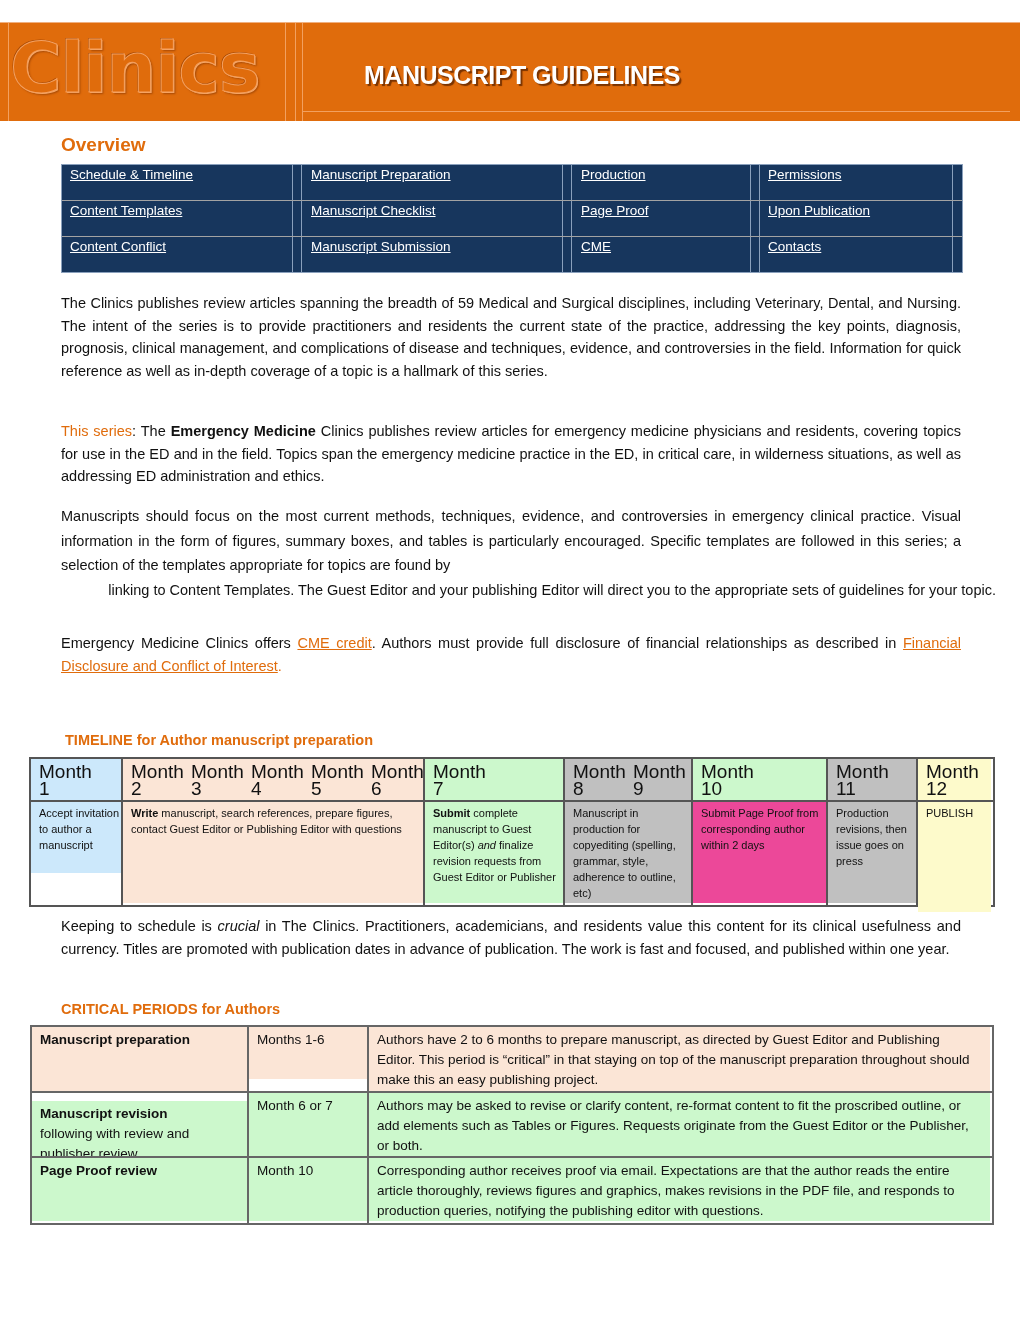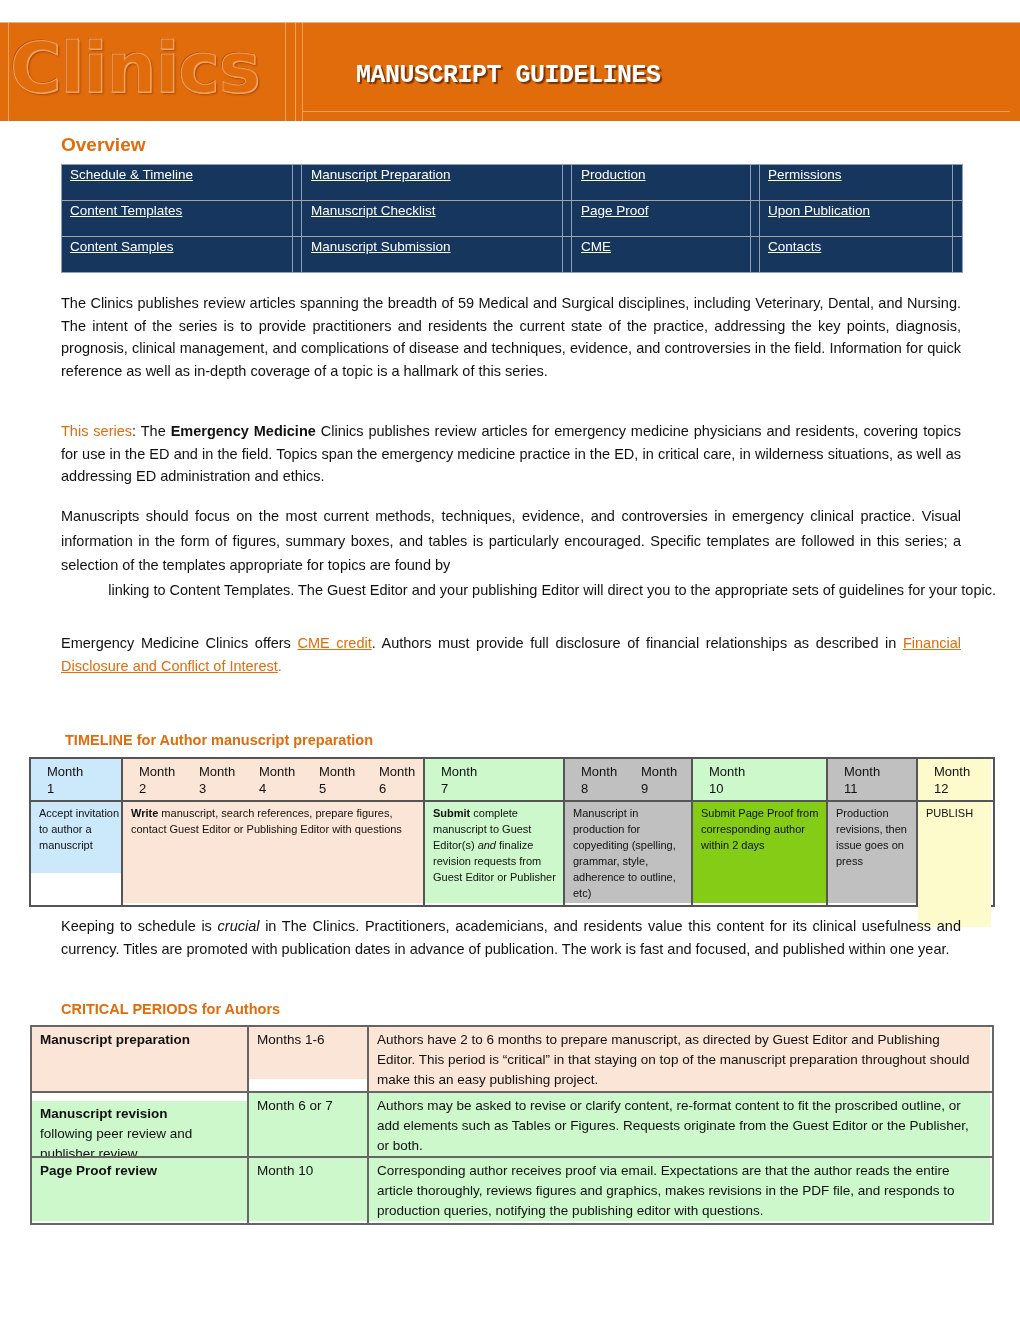--- a/index.html
+++ b/index.html
@@ -2,34 +2,34 @@
 <html><head>
 <meta charset="utf-8">
 <style>
   html,body{margin:0;padding:0;background:#ffffff;}
   body{width:1020px;height:1320px;position:relative;overflow:hidden;font-family:"Liberation Sans",sans-serif;color:#111;}
   .header{position:absolute;left:0;top:22px;width:1020px;height:98px;background:#e06c0c;border-top:1px solid #f0b080;}
   .header .vline{position:absolute;top:0;height:98px;width:1px;background:#f2a060;}
   .header .hline{position:absolute;left:303px;right:10px;top:88px;height:1px;background:#f2a060;}
   .logo{position:absolute;left:10px;top:4px;font-family:"DejaVu Sans",sans-serif;font-weight:bold;font-size:70px;letter-spacing:-1px;color:#e06c0c;
         text-shadow:1px 1px 0 #f6a868,-1px -1px 0 #a84a05,2px 2px 2px #a84a05;-webkit-text-stroke:1px #f4a060;}
-  .title{position:absolute;left:356px;top:38px;font-family:Liberation Mono, monospace;font-weight:bold;font-size:25px;color:#fff;letter-spacing:-0.5px;
+  .title{position:absolute;left:364px;top:38px;font-family:Liberation Sans, sans-serif;font-weight:bold;font-size:25px;color:#fff;letter-spacing:-0.5px;
          text-shadow:2px 2px 1px #7a3300;}
   h2.section{position:absolute;margin:0;color:#e06c0c;font-weight:bold;font-size:19px;}
   .nav{position:absolute;left:61px;top:164px;width:900px;height:107px;background:#17365d;border:1px solid #8aa0bc;}
   .nav .row{position:absolute;left:0;width:900px;height:35px;border-bottom:1px solid #a3a3a3;}
   .nav .cell{position:absolute;top:0;height:35px;}
   .nav a{color:#fff;font-size:13.5px;text-decoration:underline;position:absolute;top:2px;left:8px;white-space:nowrap;}
   .nav .sep{position:absolute;top:0;height:107px;width:8px;border-left:1px solid #8aa0bc;border-right:1px solid #8aa0bc;}
   p.body{position:absolute;margin:0;font-size:14.5px;line-height:22.5px;text-align:justify;width:900px;left:61px;color:#111;}
   .or{color:#e06c0c;}
   a.olink{color:#e06c0c;text-decoration:underline;}
   .timeline{position:absolute;left:29px;top:757px;width:962px;height:146px;border:2px solid #555;background:#fff;}
   .tcell{position:absolute;box-sizing:border-box;font-size:11px;line-height:16px;padding:3px 0 0 8px;color:#111;}
-  .thead{font-size:13px;line-height:17px;padding:4px 0 0 16px;}
+  .thead{font-size:19px;line-height:17px;padding:4px 0 0 8px;}
   .tborder{position:absolute;background:#555;}
   .crit{position:absolute;left:30px;top:1025px;width:960px;height:196px;border:2px solid #666;}
   .ccell{position:absolute;box-sizing:border-box;font-size:13.5px;line-height:20px;padding:3px 0 0 8px;color:#111;}
   .cb{position:absolute;background:#666;}
 </style>
 </head>
 <body>
 
 <div class="header">
   <div class="vline" style="left:285px"></div>
@@ -72,21 +72,21 @@
       </div>
     <div class="cell" style="left:511px">
         <a>Page Proof</a>
       </div>
     <div class="cell" style="left:698px">
         <a>Upon Publication</a>
       </div>
   </div>
   <div class="row" style="top:72px;border-bottom:none">
     <div class="cell" style="left:0">
-        <a>Content Samples</a>
+        <a>Content Conflict</a>
       </div>
     <div class="cell" style="left:241px">
         <a>Manuscript Submission</a>
       </div>
     <div class="cell" style="left:511px">
         <a>CME</a>
       </div>
     <div class="cell" style="left:698px">
         <a>Contacts</a>
       </div>
@@ -117,44 +117,44 @@
   <div class="tcell thead" style="left:534px;top:0;width:60px;height:41px;background:#c0c0c0"><span>Month</span><br><span>8</span></div>
   <div class="tcell thead" style="left:594px;top:0;width:66px;height:41px;background:#c0c0c0"><span>Month</span><br><span>9</span></div>
   <div class="tcell thead" style="left:662px;top:0;width:133px;height:41px;background:#ccf8cc"><span>Month</span><br><span> 10</span></div>
   <div class="tcell thead" style="left:797px;top:0;width:88px;height:41px;background:#c0c0c0"><span>Month</span><br><span>11</span></div>
   <div class="tcell thead" style="left:887px;top:0;width:73px;height:41px;background:#fdfacb"><span>Month</span><br><span>12</span></div>
 
   <div class="tcell" style="left:0;top:43px;width:90px;height:71px;background:#cce8fb">Accept invitation to author a manuscript</div>
   <div class="tcell" style="left:92px;top:43px;width:300px;height:101px;background:#fbe5d6;"><b>Write</b><span> manuscript, search references, prepare figures, contact Guest Editor or Publishing Editor with questions</span></div>
   <div class="tcell" style="left:394px;top:43px;width:138px;height:101px;background:#ccf8cc;padding-right:6px"><b>Submit</b><span> complete manuscript to Guest Editor(s) </span><i>and</i><span> finalize revision requests from Guest Editor or Publisher</span></div>
   <div class="tcell" style="left:534px;top:43px;width:126px;height:101px;background:#c0c0c0;">Manuscript in production for copyediting (spelling, grammar, style, adherence to outline, etc)</div>
-  <div class="tcell" style="left:662px;top:43px;width:154px;height:101px;background:#84cc16;padding-right:24px">Submit Page Proof from corresponding author within 2 days</div>
+  <div class="tcell" style="left:662px;top:43px;width:154px;height:101px;background:#ec4899;padding-right:24px">Submit Page Proof from corresponding author within 2 days</div>
   <div class="tcell" style="left:797px;top:43px;width:88px;height:101px;background:#c0c0c0;padding-right:4px">Production revisions, then issue goes on press</div>
-  <div class="tcell" style="left:887px;top:43px;width:73px;height:125px;background:#fdfacb">PUBLISH</div>
+  <div class="tcell" style="left:887px;top:43px;width:73px;height:110px;background:#fdfacb">PUBLISH</div>
 
   <div class="tborder" style="left:0;top:41px;width:962px;height:2px"></div>
   <div class="tborder" style="left:90px;top:0;width:2px;height:146px"></div>
   <div class="tborder" style="left:392px;top:0;width:2px;height:146px"></div>
   <div class="tborder" style="left:532px;top:0;width:2px;height:146px"></div>
   <div class="tborder" style="left:660px;top:0;width:2px;height:146px"></div>
   <div class="tborder" style="left:795px;top:0;width:2px;height:146px"></div>
   <div class="tborder" style="left:885px;top:0;width:2px;height:146px"></div>
 </div>
 
 <p class="body" style="top:915px"><span>Keeping to schedule is </span><i>crucial</i><span> in The Clinics. Practitioners, academicians, and residents value this content for its clinical usefulness and currency. Titles are promoted with publication dates in advance of publication. The work is fast and focused, and published within one year.</span></p>
 
 <h2 class="section" style="left:61px;top:1001px;font-size:14.5px;">CRITICAL PERIODS for Authors</h2>
 
 <div class="crit">
 
   <div class="ccell" style="left:0;top:0;width:215px;height:64px;background:#fbe5d6"><b>Manuscript preparation</b></div>
   <div class="ccell" style="left:217px;top:0;width:118px;height:52px;background:#fbe5d6">Months  1-6</div>
   <div class="ccell" style="left:337px;top:0;width:621px;height:64px;background:#fbe5d6;padding-right:10px">Authors have 2 to 6 months to prepare manuscript, as directed by Guest Editor and Publishing Editor. This period is “critical” in that staying on top of the manuscript preparation throughout should make this an easy publishing project.</div>
 
-  <div class="ccell" style="left:0;top:74px;width:215px;height:63px;background:#ccf8cc"><b>Manuscript revision</b><br><span>following peer review and publisher review</span></div>
+  <div class="ccell" style="left:0;top:74px;width:215px;height:63px;background:#ccf8cc"><b>Manuscript revision</b><br><span>following with review and publisher review</span></div>
   <div class="ccell" style="left:217px;top:66px;width:118px;height:63px;background:#ccf8cc">Month 6 or 7</div>
   <div class="ccell" style="left:337px;top:66px;width:621px;height:63px;background:#ccf8cc;padding-right:6px">Authors may be asked to revise or clarify content, re-format content to fit the proscribed outline, or add elements such as Tables or Figures. Requests originate from the Guest Editor or the Publisher, or both.</div>
 
   <div class="ccell" style="left:0;top:131px;width:215px;height:63px;background:#ccf8cc"><b>Page Proof review</b></div>
   <div class="ccell" style="left:217px;top:131px;width:118px;height:63px;background:#ccf8cc">Month 10</div>
   <div class="ccell" style="left:337px;top:131px;width:621px;height:63px;background:#ccf8cc;padding-right:6px">Corresponding author receives proof via email. Expectations are that the author reads the entire article thoroughly, reviews figures and graphics, makes revisions in the PDF file, and responds to production queries, notifying the publishing editor with questions.</div>
 
   <div class="cb" style="left:215px;top:0;width:2px;height:196px"></div>
   <div class="cb" style="left:335px;top:0;width:2px;height:196px"></div>
   <div class="cb" style="left:0;top:64px;width:960px;height:2px"></div>

